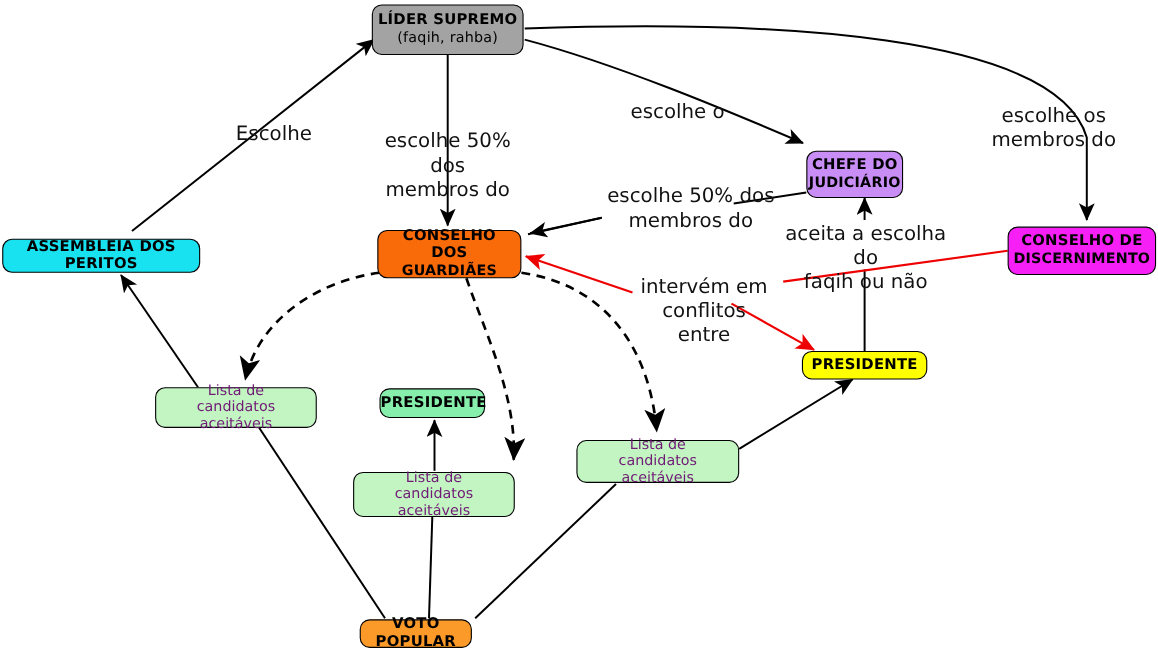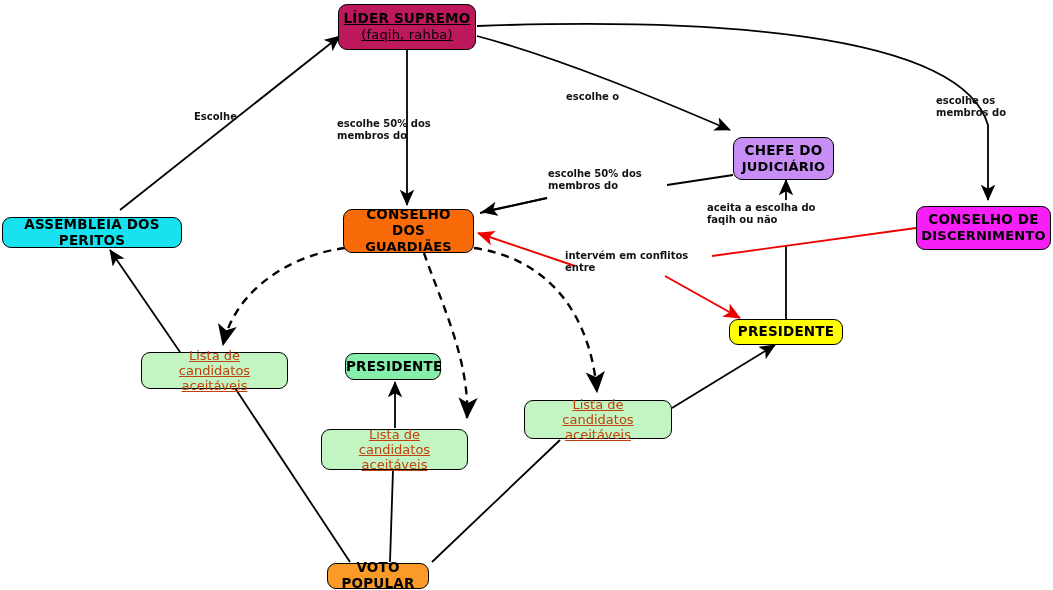--- a/index.html
+++ b/index.html
@@ -42,38 +42,36 @@
   }
   .bold-node {
     font-weight: bold;
     font-size: 13.5px;
     color: #000000;
     letter-spacing: 0.2px;
   }
   .plain-node {
     font-weight: normal;
     font-size: 13px;
-    color: #c2410c;
-    text-decoration: underline;
+    color: #701a75;
   }
   .node-sub {
     font-weight: normal;
     font-size: 13px;
     display: block;
   }
   .edge-label {
     position: absolute;
-    font-size: 10px;
+    font-size: 18px;
     color: #121212;
-    text-align: left;
+    text-align: center;
     line-height: 1.22;
     white-space: pre-line;
     z-index: 6;
     background: transparent;
-    font-weight: bold;
   }
 </style>
 </head>
 <body>
 
 <div id="diagram-root">
 
   <svg class="layer" viewBox="0 0 1053 590" xmlns="http://www.w3.org/2000/svg">
     <defs>
       <marker id="arrow-black" markerWidth="11" markerHeight="11" refX="8.5" refY="4" orient="auto" markerUnits="strokeWidth">
@@ -115,33 +113,33 @@
 
     <path d="M672,408 L775,345" fill="none" stroke="#000000" stroke-width="1.8" marker-end="url(#arrow-black)"></path>
 
     <path d="M350,562 L235,388" fill="none" stroke="#000000" stroke-width="1.8"></path>
 
     <path d="M390,562 L393,470" fill="none" stroke="#000000" stroke-width="1.8"></path>
 
     <path d="M432,562 L560,440" fill="none" stroke="#000000" stroke-width="1.8"></path>
   </svg>
 
-  <div class="node-box bold-node" style="left:338px; top:4px; width:138px; height:46px; background:#be185d;text-decoration:underline;">
+  <div class="node-box bold-node" style="left:338px; top:4px; width:138px; height:46px; background:#a3a3a3;">
     <span class="node-text"><span>LÍDER SUPREMO</span><span class="node-sub">(faqih, rahba)</span></span>
   </div>
 
   <div class="node-box bold-node" style="left:2px; top:217px; width:180px; height:31px; background:#18e2f0;">
     <span class="node-text">ASSEMBLEIA DOS PERITOS</span>
   </div>
 
   <div class="node-box bold-node" style="left:343px; top:209px; width:131px; height:44px; background:#f96a08;">
     <span class="node-text"><span>CONSELHO DOS</span><span class="node-sub" style="font-weight:bold;">GUARDIÃES</span></span>
   </div>
 
-  <div class="node-box bold-node" style="left:733px; top:137px; width:101px; height:43px; background:#c88ef5;">
+  <div class="node-box bold-node" style="left:733px; top:137px; width:88px; height:43px; background:#c88ef5;">
     <span class="node-text"><span>CHEFE DO</span><span class="node-sub" style="font-weight:bold;">JUDICIÁRIO</span></span>
   </div>
 
   <div class="node-box bold-node" style="left:916px; top:206px; width:135px; height:44px; background:#f61ff6;">
     <span class="node-text"><span>CONSELHO DE</span><span class="node-sub" style="font-weight:bold;">DISCERNIMENTO</span></span>
   </div>
 
   <div class="node-box bold-node" style="left:729px; top:319px; width:114px; height:26px; background:#ffff00;">
     <span class="node-text">PRESIDENTE</span>
   </div>
@@ -169,21 +167,21 @@
   <div class="edge-label" style="left:194px; top:111px; width:110px;">Escolhe</div>
 
   <div class="edge-label" style="left:337px; top:118px; width:140px;">escolhe 50% dos
 membros do</div>
 
   <div class="edge-label" style="left:566px; top:91px; width:100px;">escolhe o</div>
 
   <div class="edge-label" style="left:548px; top:168px; width:160px;">escolhe 50% dos
 membros do</div>
 
-  <div class="edge-label" style="left:936px; top:95px; width:116px;">escolhe os
+  <div class="edge-label" style="left:900px; top:95px; width:116px;">escolhe os
 membros do</div>
 
   <div class="edge-label" style="left:707px; top:202px; width:160px;">aceita a escolha do
 faqih ou não</div>
 
   <div class="edge-label" style="left:565px; top:250px; width:150px;">intervém em conflitos
 entre</div>
 
 </div>
 

